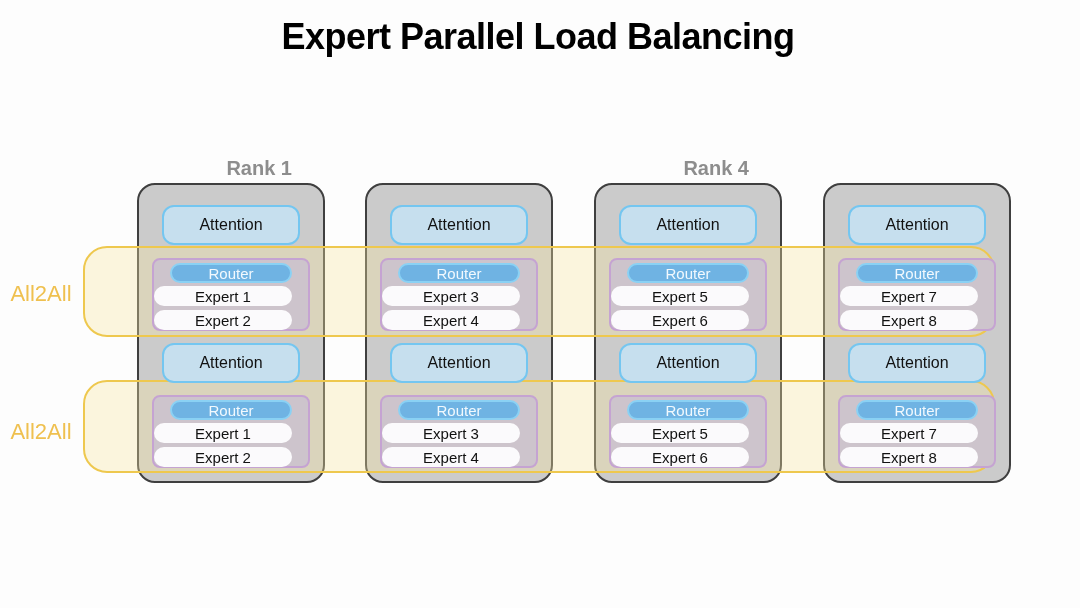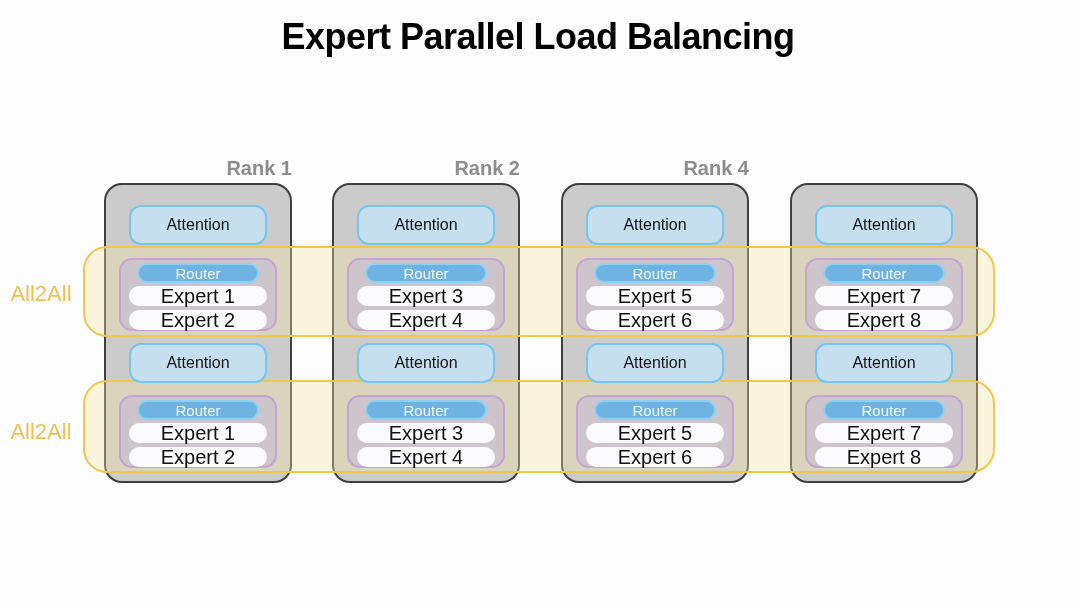--- a/index.html
+++ b/index.html
@@ -32,20 +32,21 @@
     color: #8d8d8d;
   }
   .rank {
     position: absolute;
     top: 183px;
     width: 188px; height: 300px;
     background: #cbcbcb;
     border: 2px solid #3f3f3f;
     border-radius: 18px;
     box-sizing: border-box;
+    margin-left: 33px;
   }
   .rank-1 { left: 104px; }
   .rank-2 { left: 332px; }
   .rank-3 { left: 561px; }
   .rank-4 { left: 790px; }
   .rank-label-1 { left: 104px; }
   .rank-label-2 { left: 332px; }
   .rank-label-3 { left: 561px; }
   .rank-label-4 { left: 790px; }
 
@@ -86,64 +87,63 @@
     z-index: 2;
   }
   .attention-top { top: 20px; }
   .attention-bottom { top: 158px; }
 
   .expert-group {
     position: absolute;
     left: 13px; width: 158px; height: 73px;
     background: #cdc4cc;
     border: 2px solid #c5a3d2;
-    border-radius: 13px;
+    border-radius: 8px;
     box-sizing: border-box;
     z-index: 2;
   }
   .group-top { top: 73px; }
   .group-bottom { top: 210px; }
 
   .router {
     position: absolute;
     left: 16px; top: 3px; width: 122px; height: 20px;
     background: #6fb3e3;
     border: 2px solid #8ad1f4;
     border-radius: 12px;
     box-sizing: border-box;
     display: flex; align-items: center; justify-content: center;
     font-size: 15px;
     color: #f2f9fe;
   }
   .expert {
     position: absolute;
-    left: 8px; width: 138px; height: 20px;
+    left: 0; width: 138px; height: 20px;
     background: #fbfafc;
     border-radius: 11px;
     display: flex; align-items: center; justify-content: center;
-    font-size: 20px;
+    font-size: 15px;
     color: #111;
   }
   .expert-a { top: 26px; }
   .expert-b { top: 50px; }
 </style>
 </head>
 <body>
 
 <div id="canvas">
 
   <div class="title">Expert Parallel Load Balancing</div>
 
   <div class="band band-1"></div>
   <div class="band band-2"></div>
   <div class="all2all-label all2all-label-1">All2All</div>
   <div class="all2all-label all2all-label-2">All2All</div>
 
   <div class="rank-label rank-label-1">Rank 1</div>
-  <div class="rank-label rank-label-2">Rank 2</div>
   <div class="rank-label rank-label-3">Rank 4</div>
 
   <div class="rank rank-1">
     <div class="attention attention-top">Attention</div>
     <div class="expert-group group-top">
       <div class="router">Router</div>
       <div class="expert expert-a">Expert 1</div>
       <div class="expert expert-b">Expert 2</div>
     </div>
     <div class="attention attention-bottom">Attention</div>

